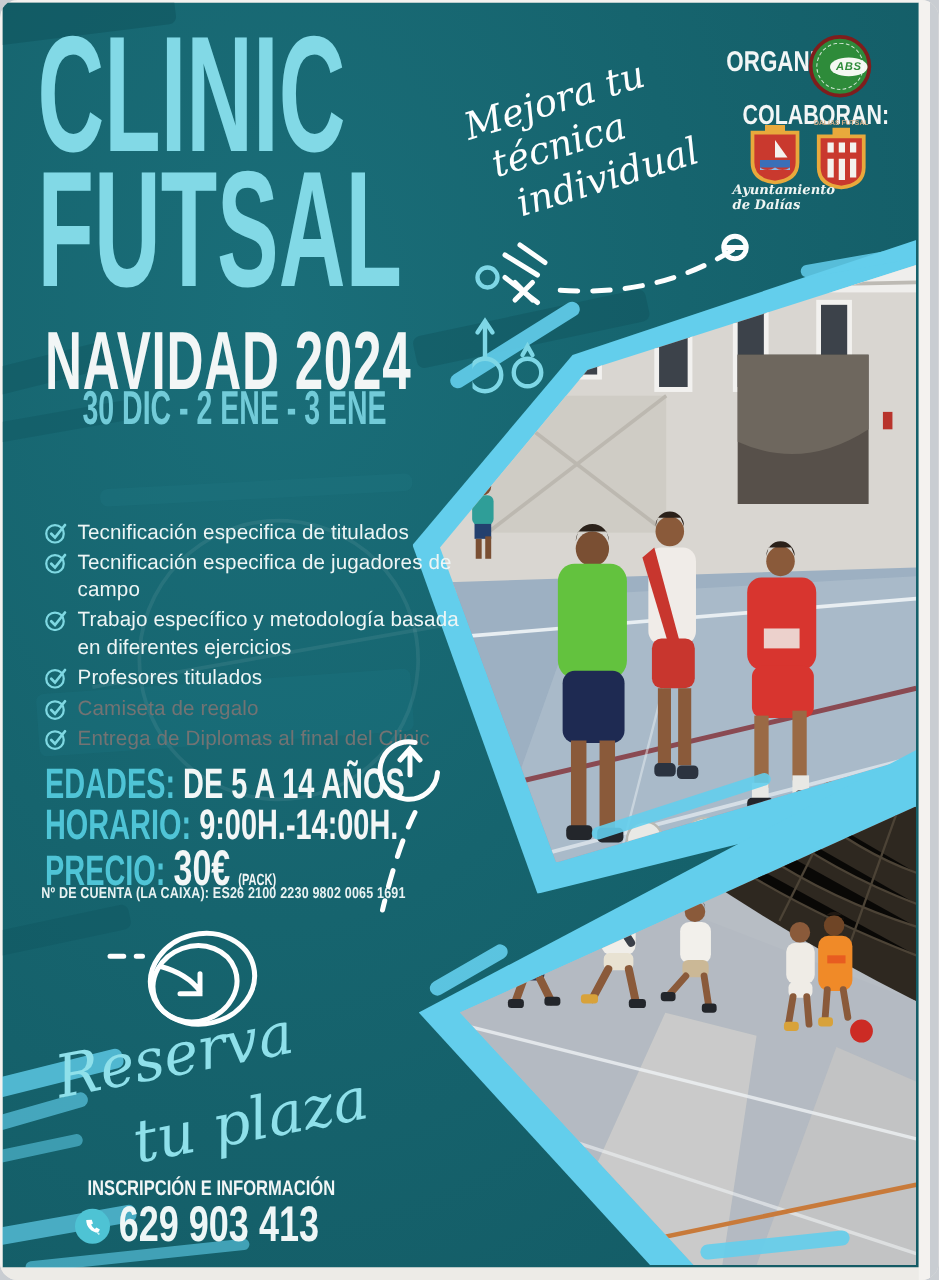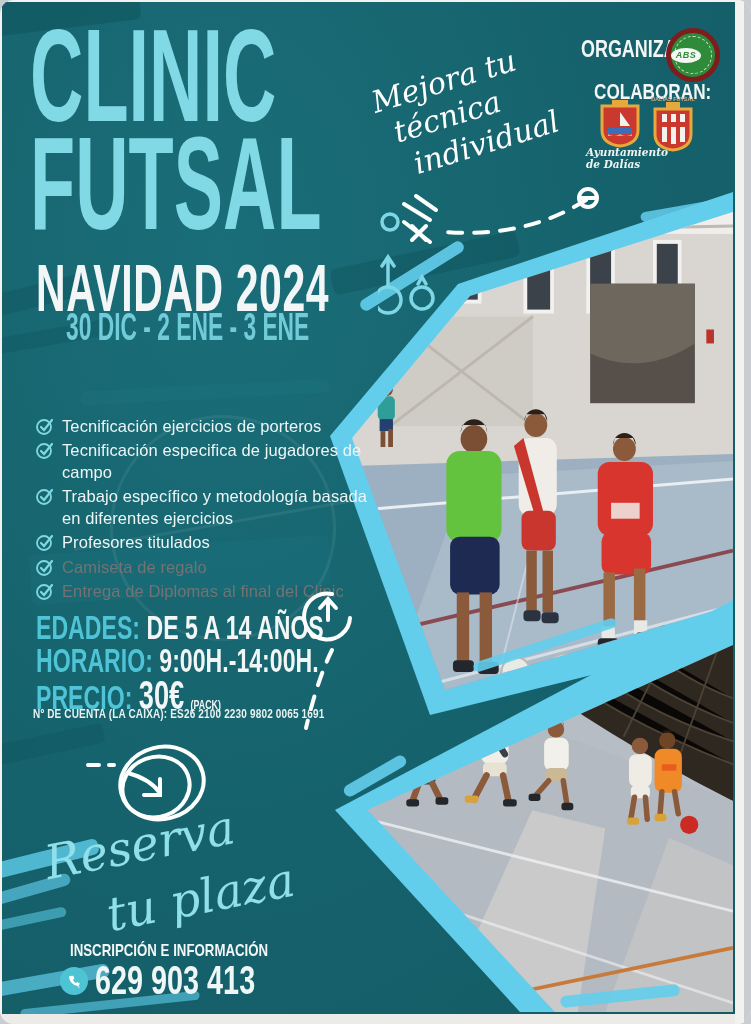--- a/index.html
+++ b/index.html
@@ -27,22 +27,22 @@
   .title{left:30px;top:22px;font-size:132px;line-height:0.82;transform:scaleX(0.56);
          transform-origin:left top;white-space:nowrap;}
   
   .tagline{left:342px;top:62px;width:224px;transform:rotate(-17deg);transform-origin:center;
            color:#fdfefe;font-size:30px;line-height:1.18;text-align:center;}
   .tagline .l2{margin-left:-14px;}
   .tagline .l3{margin-left:46px;}
   
   .org-label{left:581px;top:36px;font-size:23px;transform:scaleX(0.78);white-space:nowrap;}
   .colab-label{left:594px;top:79px;font-size:22px;transform:scaleX(0.78);white-space:nowrap;}
-  .org-logo{left:666px;top:28px;width:44px;height:44px;border-radius:50%;
-            background:#2e8b3a;border:5px solid #7f1d1d;display:flex;align-items:center;justify-content:flex-start;}
+  .org-logo{left:647px;top:28px;width:44px;height:44px;border-radius:50%;
+            background:#2e8b3a;border:3px solid #7f1d1d;display:flex;align-items:center;justify-content:flex-end;}
   .org-logo .ring{position:absolute;inset:3px;border:1px dashed rgba(255,255,255,.75);border-radius:50%;}
   .org-logo .oval{width:30px;height:15px;background:#f4f8f2;border-radius:50%;
                   display:flex;align-items:center;justify-content:center;
                   font-size:9px;font-weight:800;font-style:italic;color:#2e8b3a;letter-spacing:.5px;}
   .club-label{left:645px;top:96px;width:56px;font-size:5.5px;font-weight:700;color:#d8b08a;text-align:center;}
   .caption{left:586px;top:147px;width:70px;color:#eef4f2;
            font-family:"DejaVu Serif",serif;font-style:italic;font-weight:700;font-size:10.5px;line-height:1.1;}
   
   .navidad{left:36px;top:250px;font-size:66px;color:#f2f6f6;font-weight:800;
            transform:scaleX(0.62);transform-origin:left top;white-space:nowrap;letter-spacing:1px;}
@@ -321,21 +321,21 @@
 
   <div class="abs navidad">NAVIDAD 2024</div>
   <div class="abs dates">30 DIC - 2 ENE - 3 ENE</div>
 
   <div class="abs features">
     <div class="feat">
       <svg class="ck" width="18" height="18" viewBox="0 0 18 18">
           <circle cx="8" cy="10" r="7" fill="none" stroke="#7fd8e2" stroke-width="1.8"></circle>
           <path d="M5 10 l3 3 L16 3" fill="none" stroke="#7fd8e2" stroke-width="2.2" stroke-linecap="round"></path>
         </svg>
-      <span>Tecnificación ejercicios de porteros</span>
+      <span>Tecnificación especifica de titulados</span>
     </div>
     <div class="feat">
       <svg class="ck" width="18" height="18" viewBox="0 0 18 18">
           <circle cx="8" cy="10" r="7" fill="none" stroke="#7fd8e2" stroke-width="1.8"></circle>
           <path d="M5 10 l3 3 L16 3" fill="none" stroke="#7fd8e2" stroke-width="2.2" stroke-linecap="round"></path>
         </svg>
       <span>Tecnificación especifica de jugadores de campo</span>
     </div>
     <div class="feat">
       <svg class="ck" width="18" height="18" viewBox="0 0 18 18">

